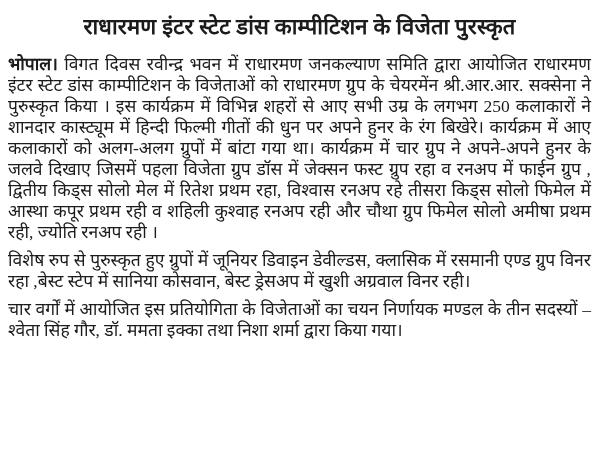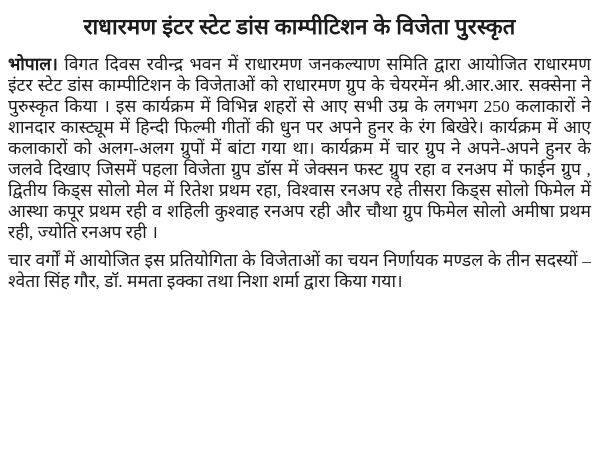--- a/index.html
+++ b/index.html
@@ -41,16 +41,17 @@
 </style>
 </head>
 <body>
 
 <div class="page">
   <h1 class="headline">राधारमण इंटर स्टेट डांस काम्पीटिशन के विजेता पुरस्कृत</h1>
 
   <div class="body-text">
     <p><strong class="dateline">भोपाल।</strong><span> विगत दिवस  रवीन्द्र भवन में राधारमण जनकल्याण समिति द्वारा आयोजित राधारमण इंटर स्टेट डांस काम्पीटिशन के विजेताओं को राधारमण ग्रुप के चेयरमेंन श्री.आर.आर. सक्सेना ने पुरुस्कृत किया । इस कार्यक्रम में विभिन्न शहरों से आए सभी उम्र के लगभग 250 कलाकारों ने शानदार कास्ट्यूम में हिन्दी फिल्मी गीतों की धुन पर अपने हुनर के रंग बिखेरे। कार्यक्रम में आए कलाकारों को अलग-अलग ग्रुपों में बांटा गया था। कार्यक्रम में चार ग्रुप ने अपने-अपने हुनर के जलवे दिखाए जिसमें पहला विजेता ग्रुप डॉस में जेक्सन फस्ट ग्रुप रहा व रनअप में फाईन ग्रुप , द्वितीय किड्स सोलो मेल में रितेश प्रथम रहा, विश्वास रनअप रहे तीसरा किड्स सोलो फिमेल में आस्था कपूर प्रथम रही व शहिली कुश्वाह रनअप रही और चौथा ग्रुप फिमेल सोलो अमीषा प्रथम रही, ज्योति रनअप रही ।</span></p>
 
+    <p>विशेष रुप से पुरुस्कृत हुए ग्रुपों में जूनियर डिवाइन डेवील्डस, क्लासिक में रसमानी एण्ड ग्रुप विनर रहा ,बेस्ट स्टेप में सानिया कोसवान, बेस्ट ड्रेसअप में खुशी अग्रवाल विनर रही।</p>
 
     <p>चार वर्गों में आयोजित इस प्रतियोगिता के विजेताओं का चयन निर्णायक मण्डल के तीन सदस्यों – श्वेता सिंह गौर, डॉ. ममता इक्का तथा निशा शर्मा द्वारा किया गया।</p>
   </div>
 </div>
 
 </body></html>

